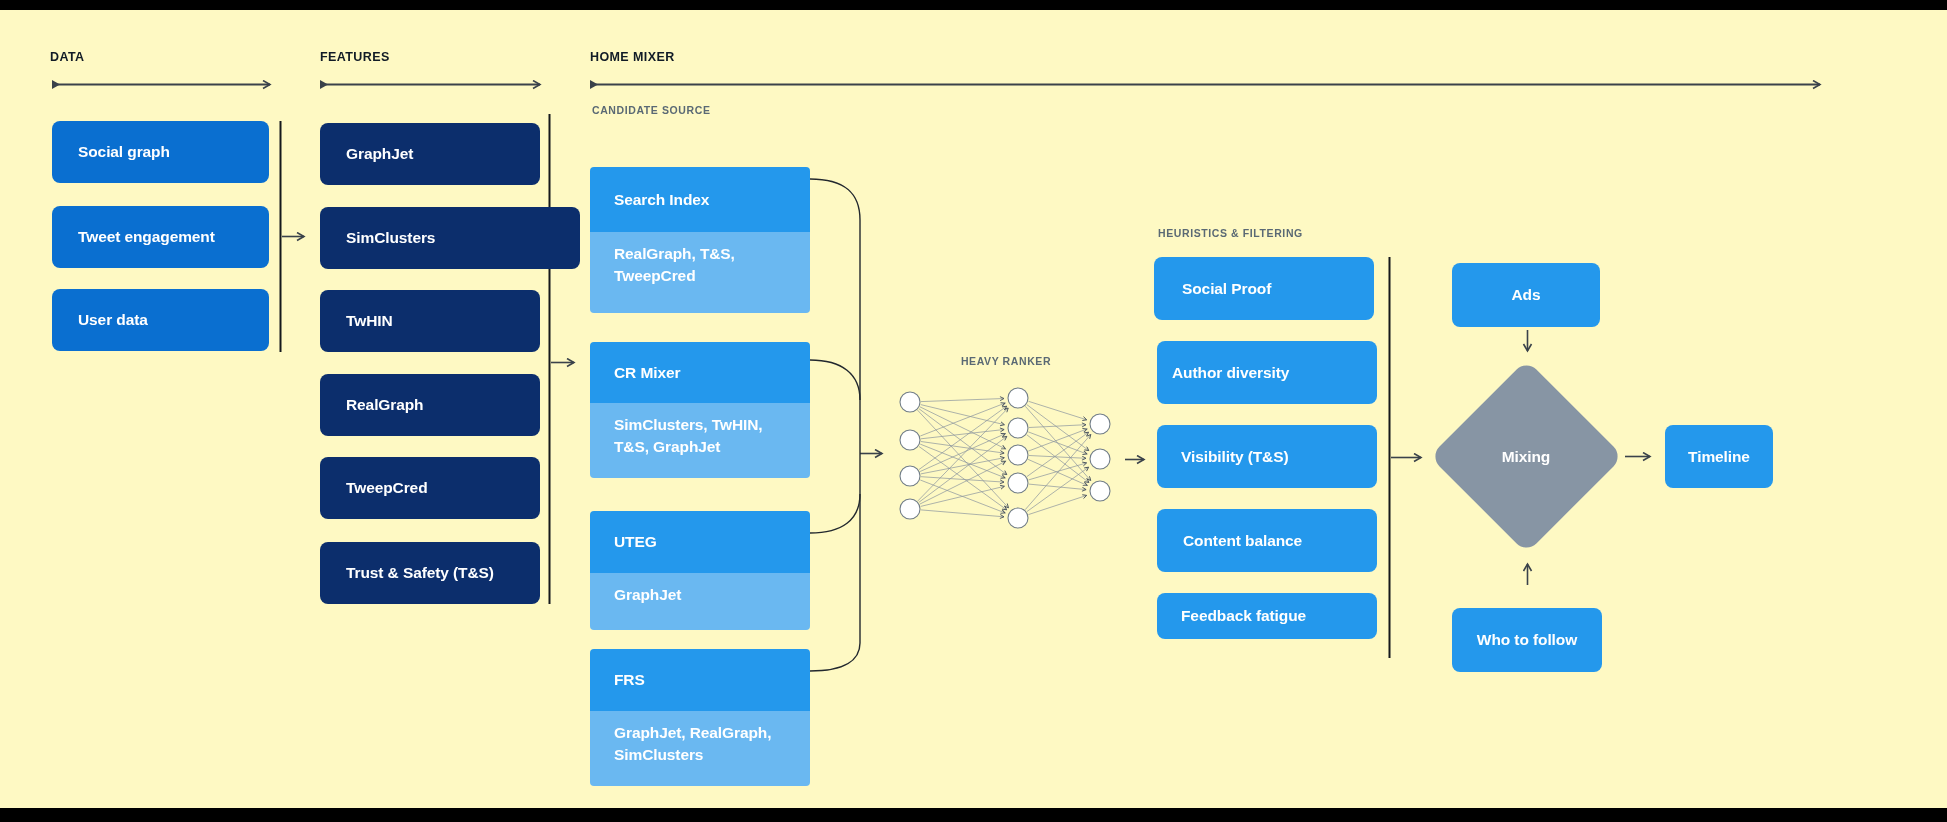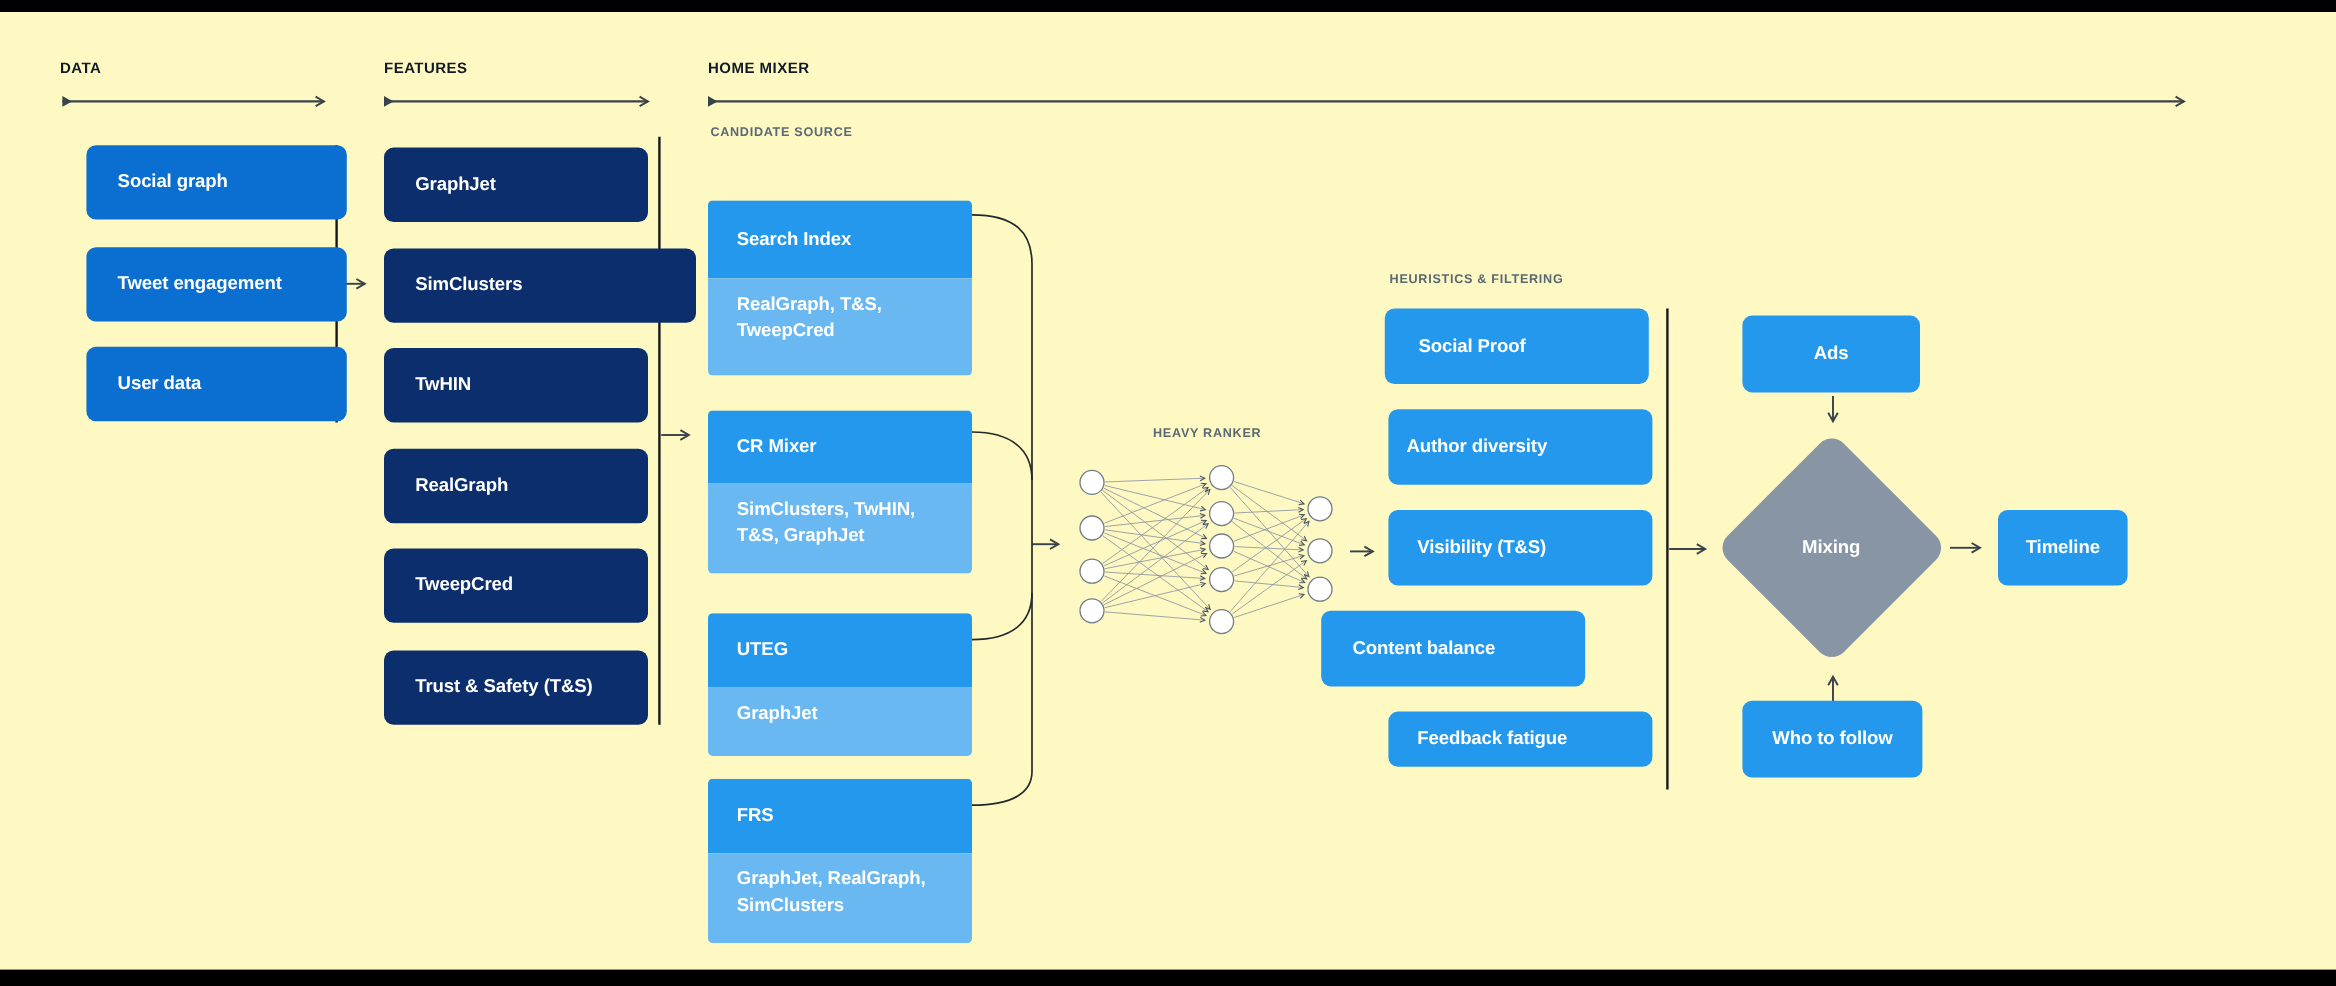--- a/index.html
+++ b/index.html
@@ -20,21 +20,21 @@
   .sublabel{
     position:absolute;font-size:10.5px;font-weight:bold;letter-spacing:.6px;
     color:var(--label-gray,#5A6974);white-space:nowrap;text-transform:uppercase;
   }
 
   .box{
     position:absolute;border-radius:8px;color:#fff;font-size:15.5px;font-weight:bold;
     display:flex;align-items:center;box-sizing:border-box;padding-left:26px;
     letter-spacing:-0.1px;white-space:nowrap;
   }
-  .box.deep{background:var(--blue-deep,#0A6FD0);margin-left:20px;}
+  .box.deep{background:var(--blue-deep,#0A6FD0);}
   .box.navy{background:var(--navy,#0C2E6C);}
   .box.bright{background:var(--blue-bright,#2498EC);}
   .box.center{justify-content:center;padding-left:0;}
 
   .csbox{position:absolute;border-radius:4px;overflow:hidden;margin-top:36px;}
   .cs-head{
     background:var(--blue-bright,#2498EC);color:#fff;font-size:15.5px;font-weight:bold;
     display:flex;align-items:center;box-sizing:border-box;padding-left:24px;letter-spacing:-0.1px;
   }
   .cs-sub{
@@ -203,23 +203,23 @@
     <div class="cs-head" style="height:62px">FRS</div>
     <div class="cs-sub" style="height:75px">GraphJet, RealGraph, SimClusters</div>
   </div>
 
   <div class="ranker-label">HEAVY RANKER</div>
 
   <div class="sublabel" style="left:1158px;top:227px">HEURISTICS &amp; FILTERING</div>
   <div class="box bright" style="left:1154px;top:257px;width:220px;height:63px;padding-left:28px">Social Proof</div>
   <div class="box bright" style="left:1157px;top:341px;width:220px;height:63px;padding-left:15px">Author diversity</div>
   <div class="box bright" style="left:1157px;top:425px;width:220px;height:63px;padding-left:24px">Visibility (T&amp;S)</div>
-  <div class="box bright" style="left:1101px;top:509px;width:220px;height:63px;">Content balance</div>
+  <div class="box bright" style="left:1157px;top:509px;width:220px;height:63px;">Content balance</div>
   <div class="box bright" style="left:1157px;top:593px;width:220px;height:46px;padding-left:24px">Feedback fatigue</div>
 
   <div class="box bright center" style="left:1452px;top:263px;width:148px;height:64px">Ads</div>
   <div class="diamond">
     <span>Mixing</span>
   </div>
-  <div class="box bright center" style="left:1452px;top:584px;width:150px;height:64px">Who to follow</div>
+  <div class="box bright center" style="left:1452px;top:608px;width:150px;height:64px">Who to follow</div>
   <div class="box bright center" style="left:1665px;top:425px;width:108px;height:63px">Timeline</div>
 
 </div>
 
 </body></html>

